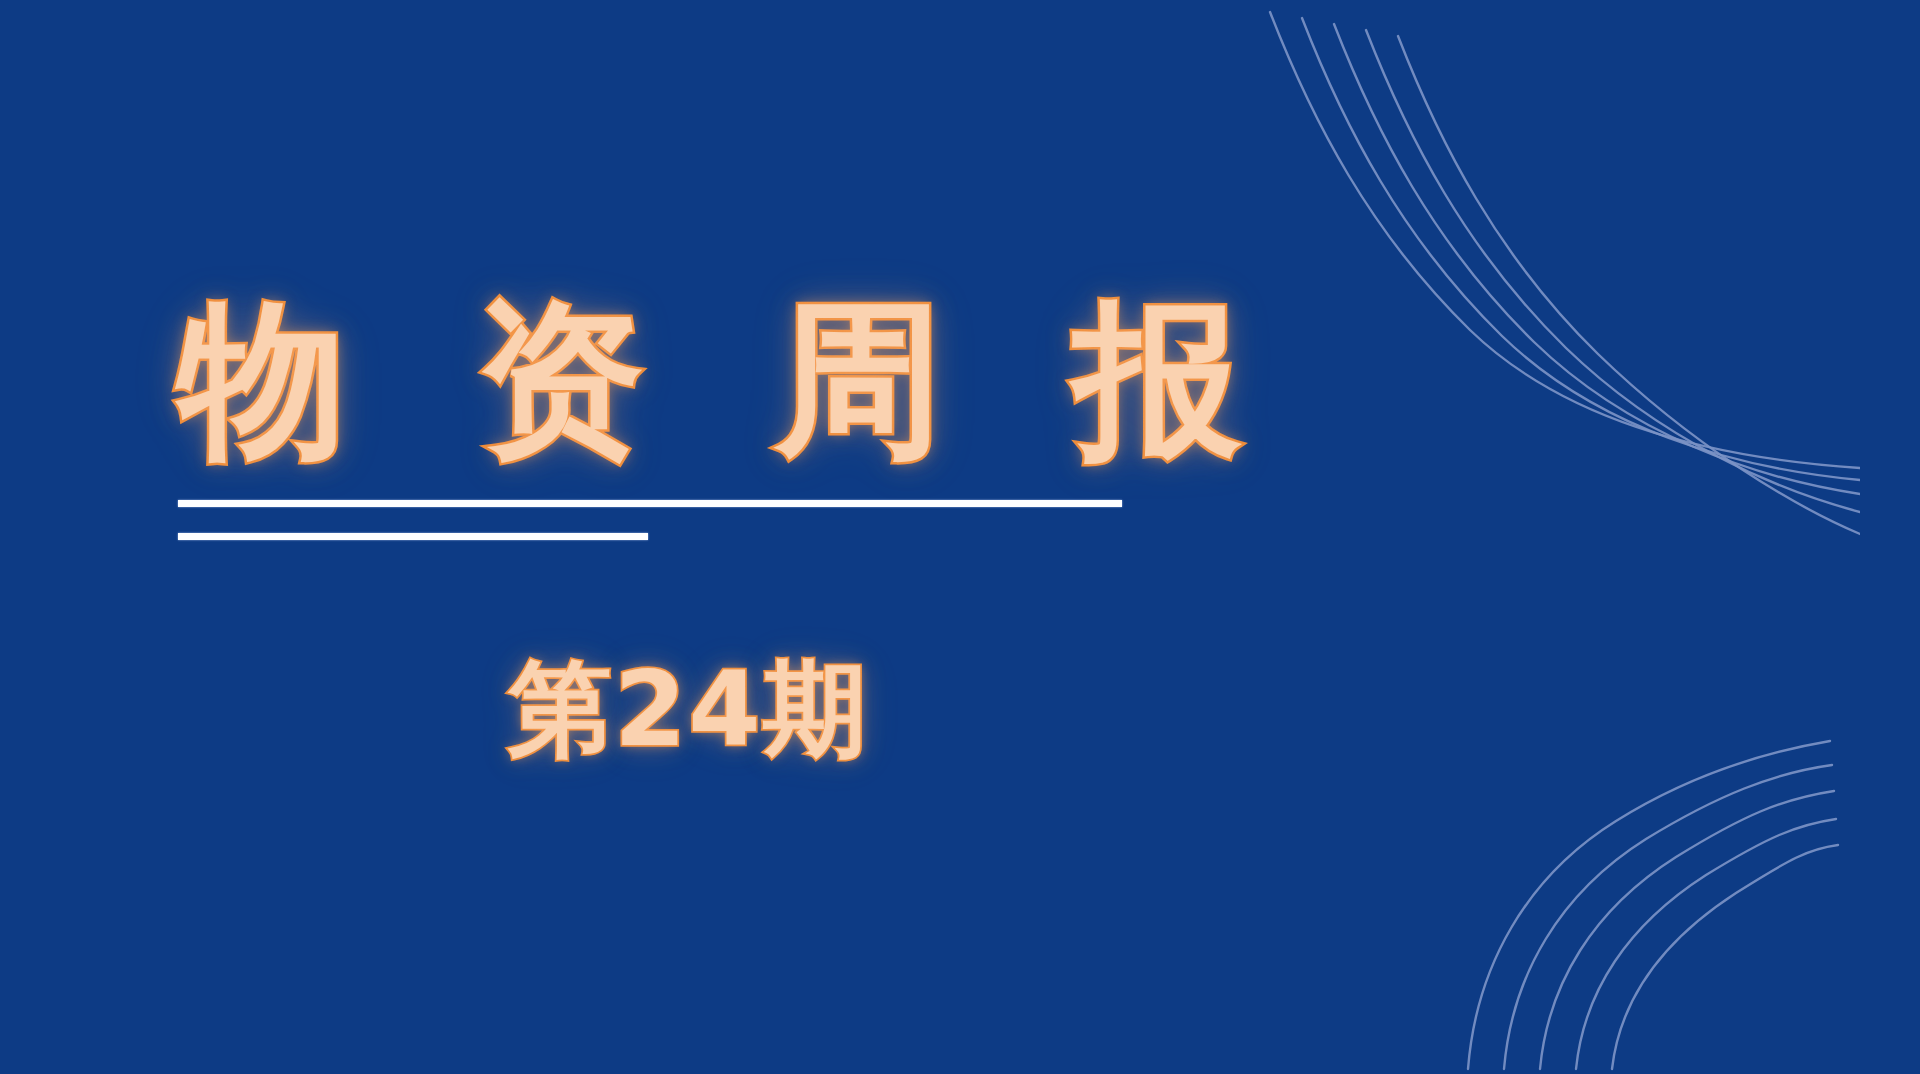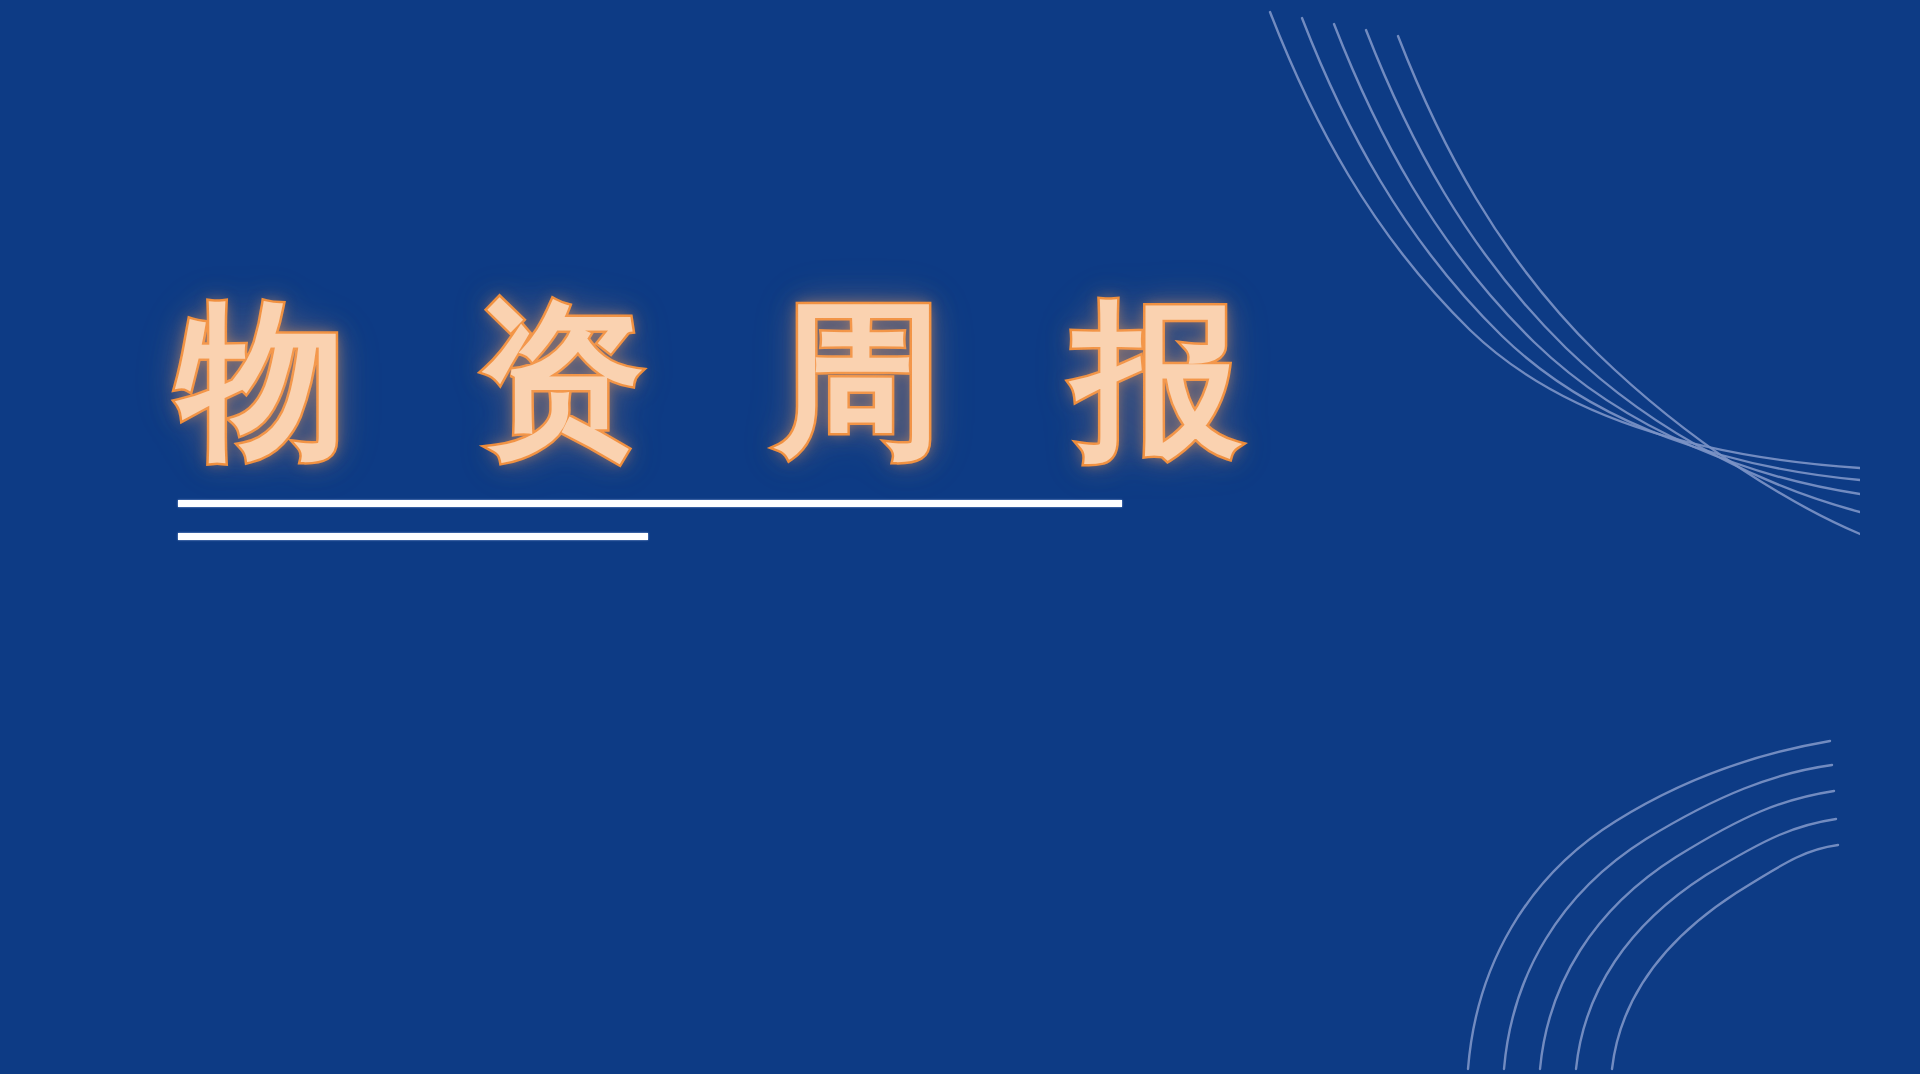--- a/index.html
+++ b/index.html
@@ -128,14 +128,15 @@
     <path class="wave-line" d="M 182 340 C 190 270, 232 212, 306 164 C 360 130, 378 120, 408 116"></path>
   </svg>
 
   <div id="title-block">
     <h1 id="main-title">物 资 周 报</h1>
   </div>
 
   <div id="rule-long" class="rule"></div>
   <div id="rule-short" class="rule"></div>
 
+  <div id="issue-label">第24期</div>
 
 </div>
 
 </body></html>

